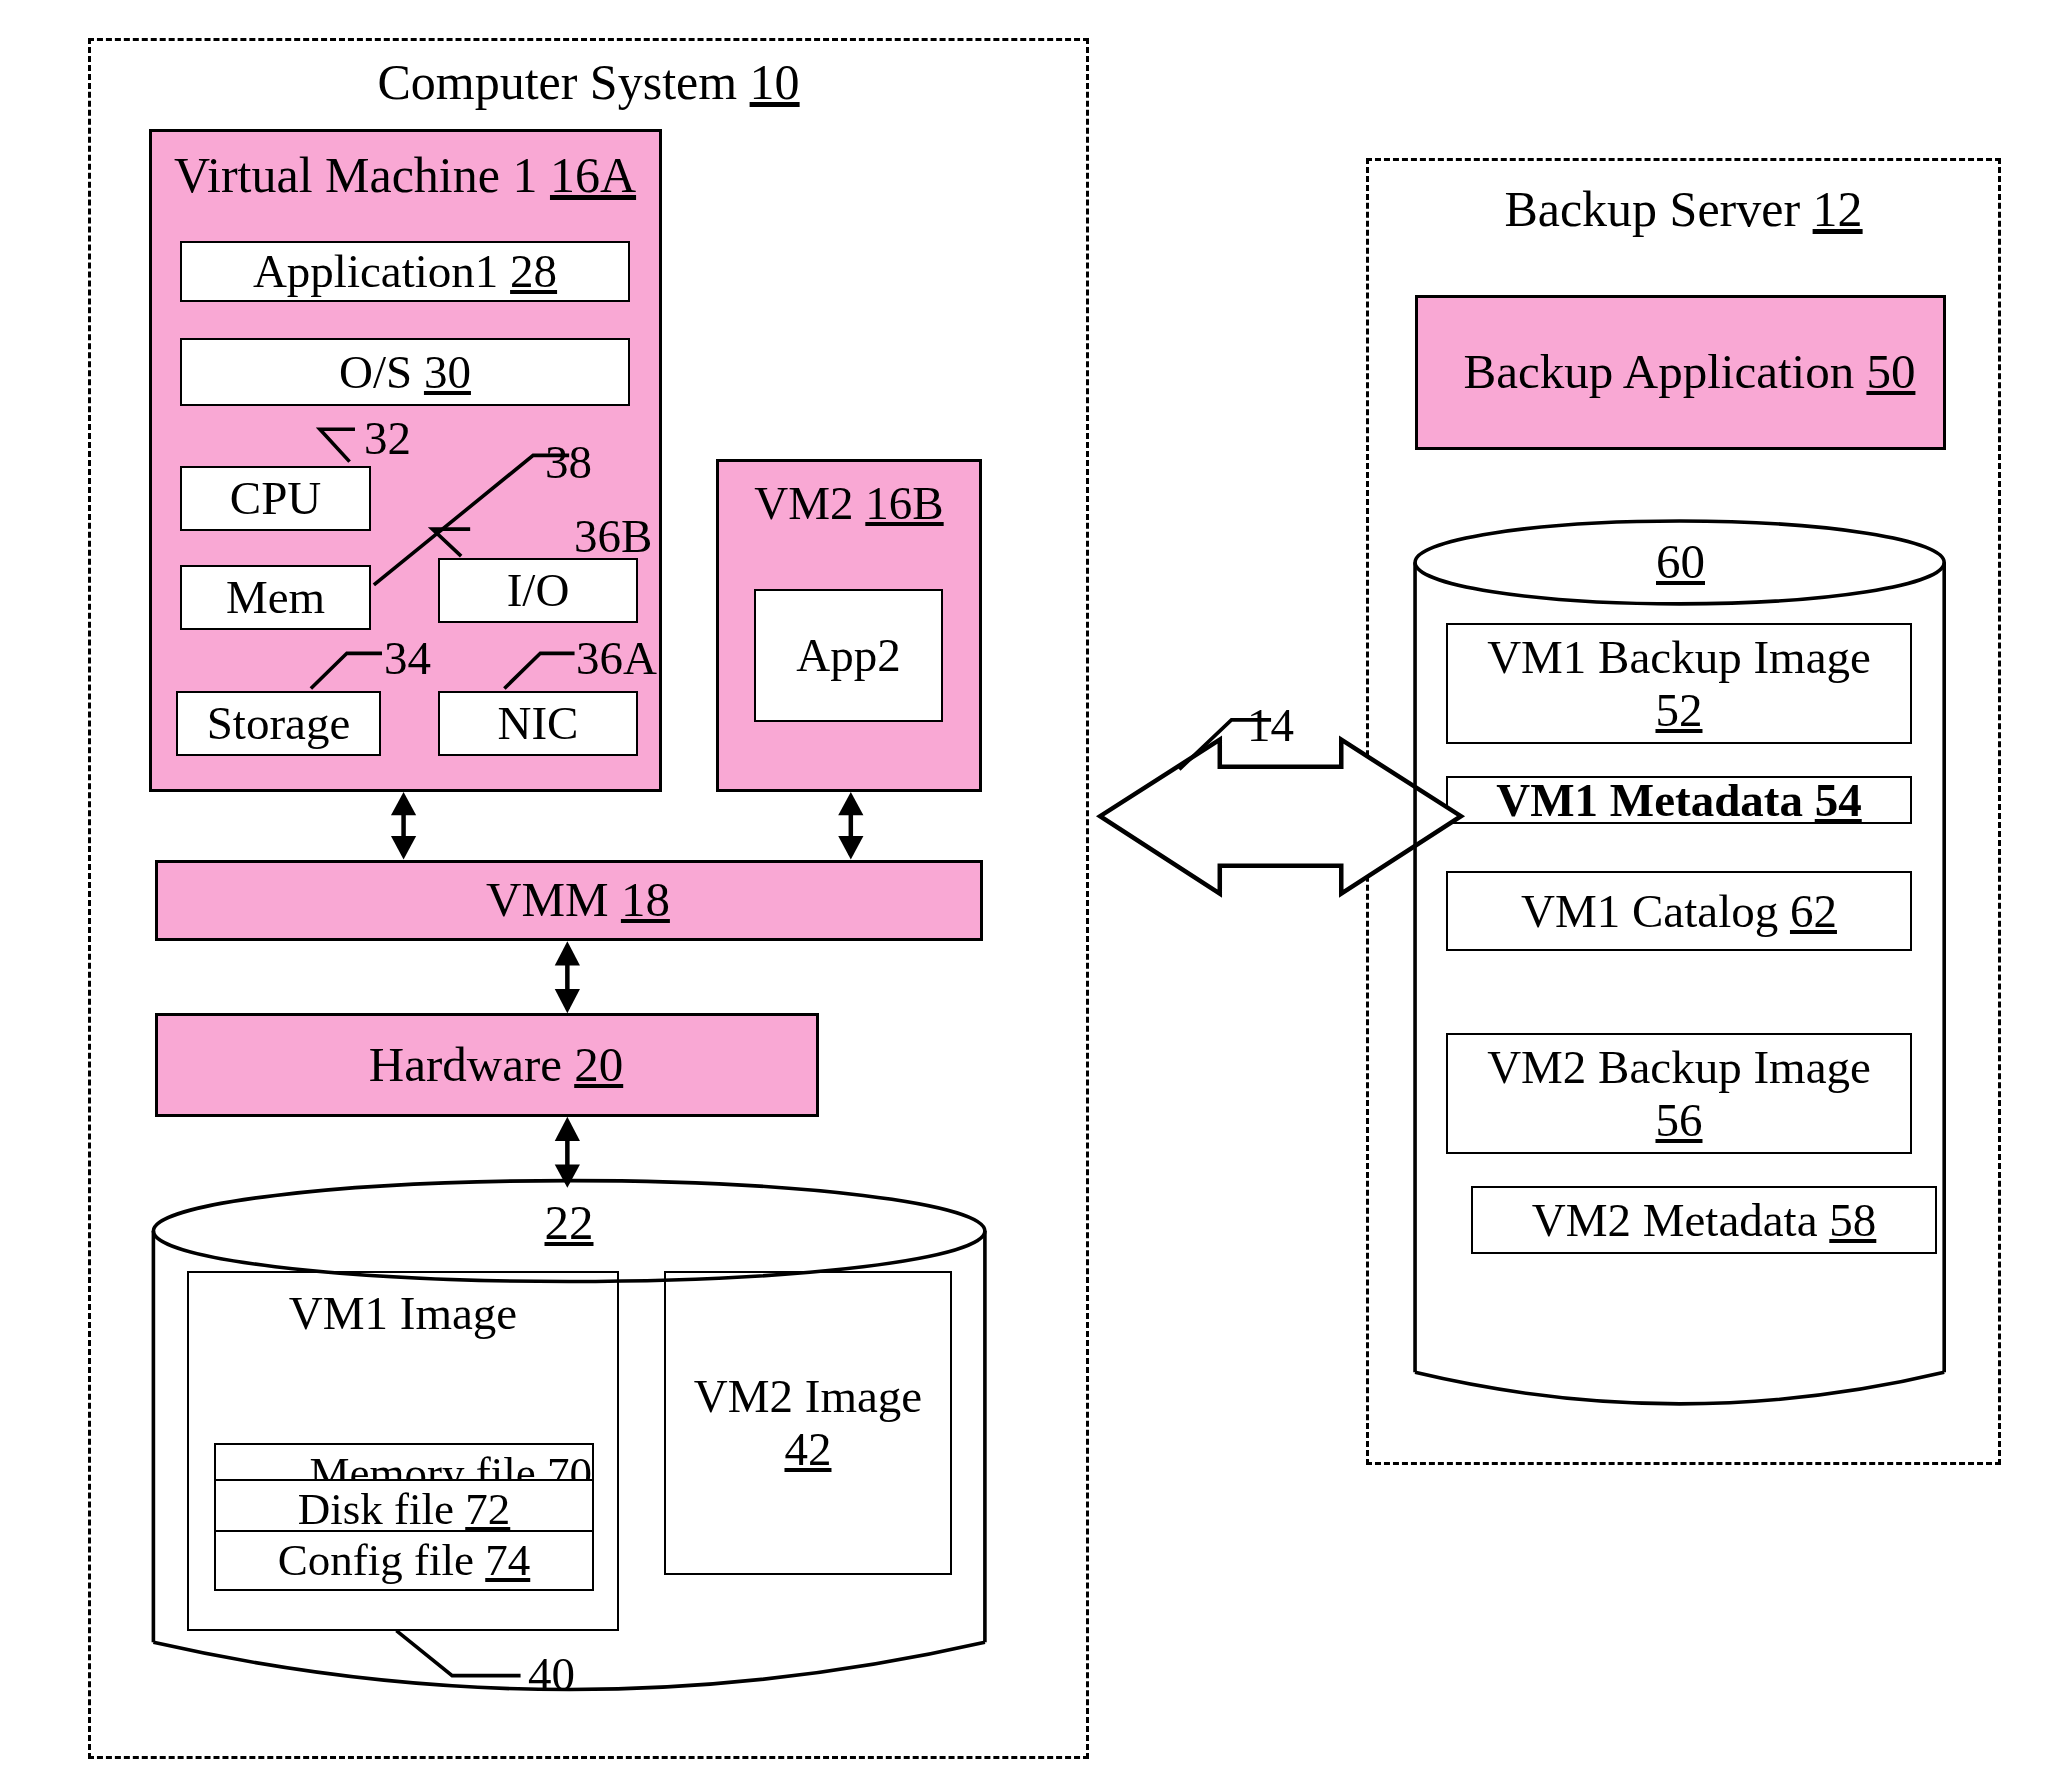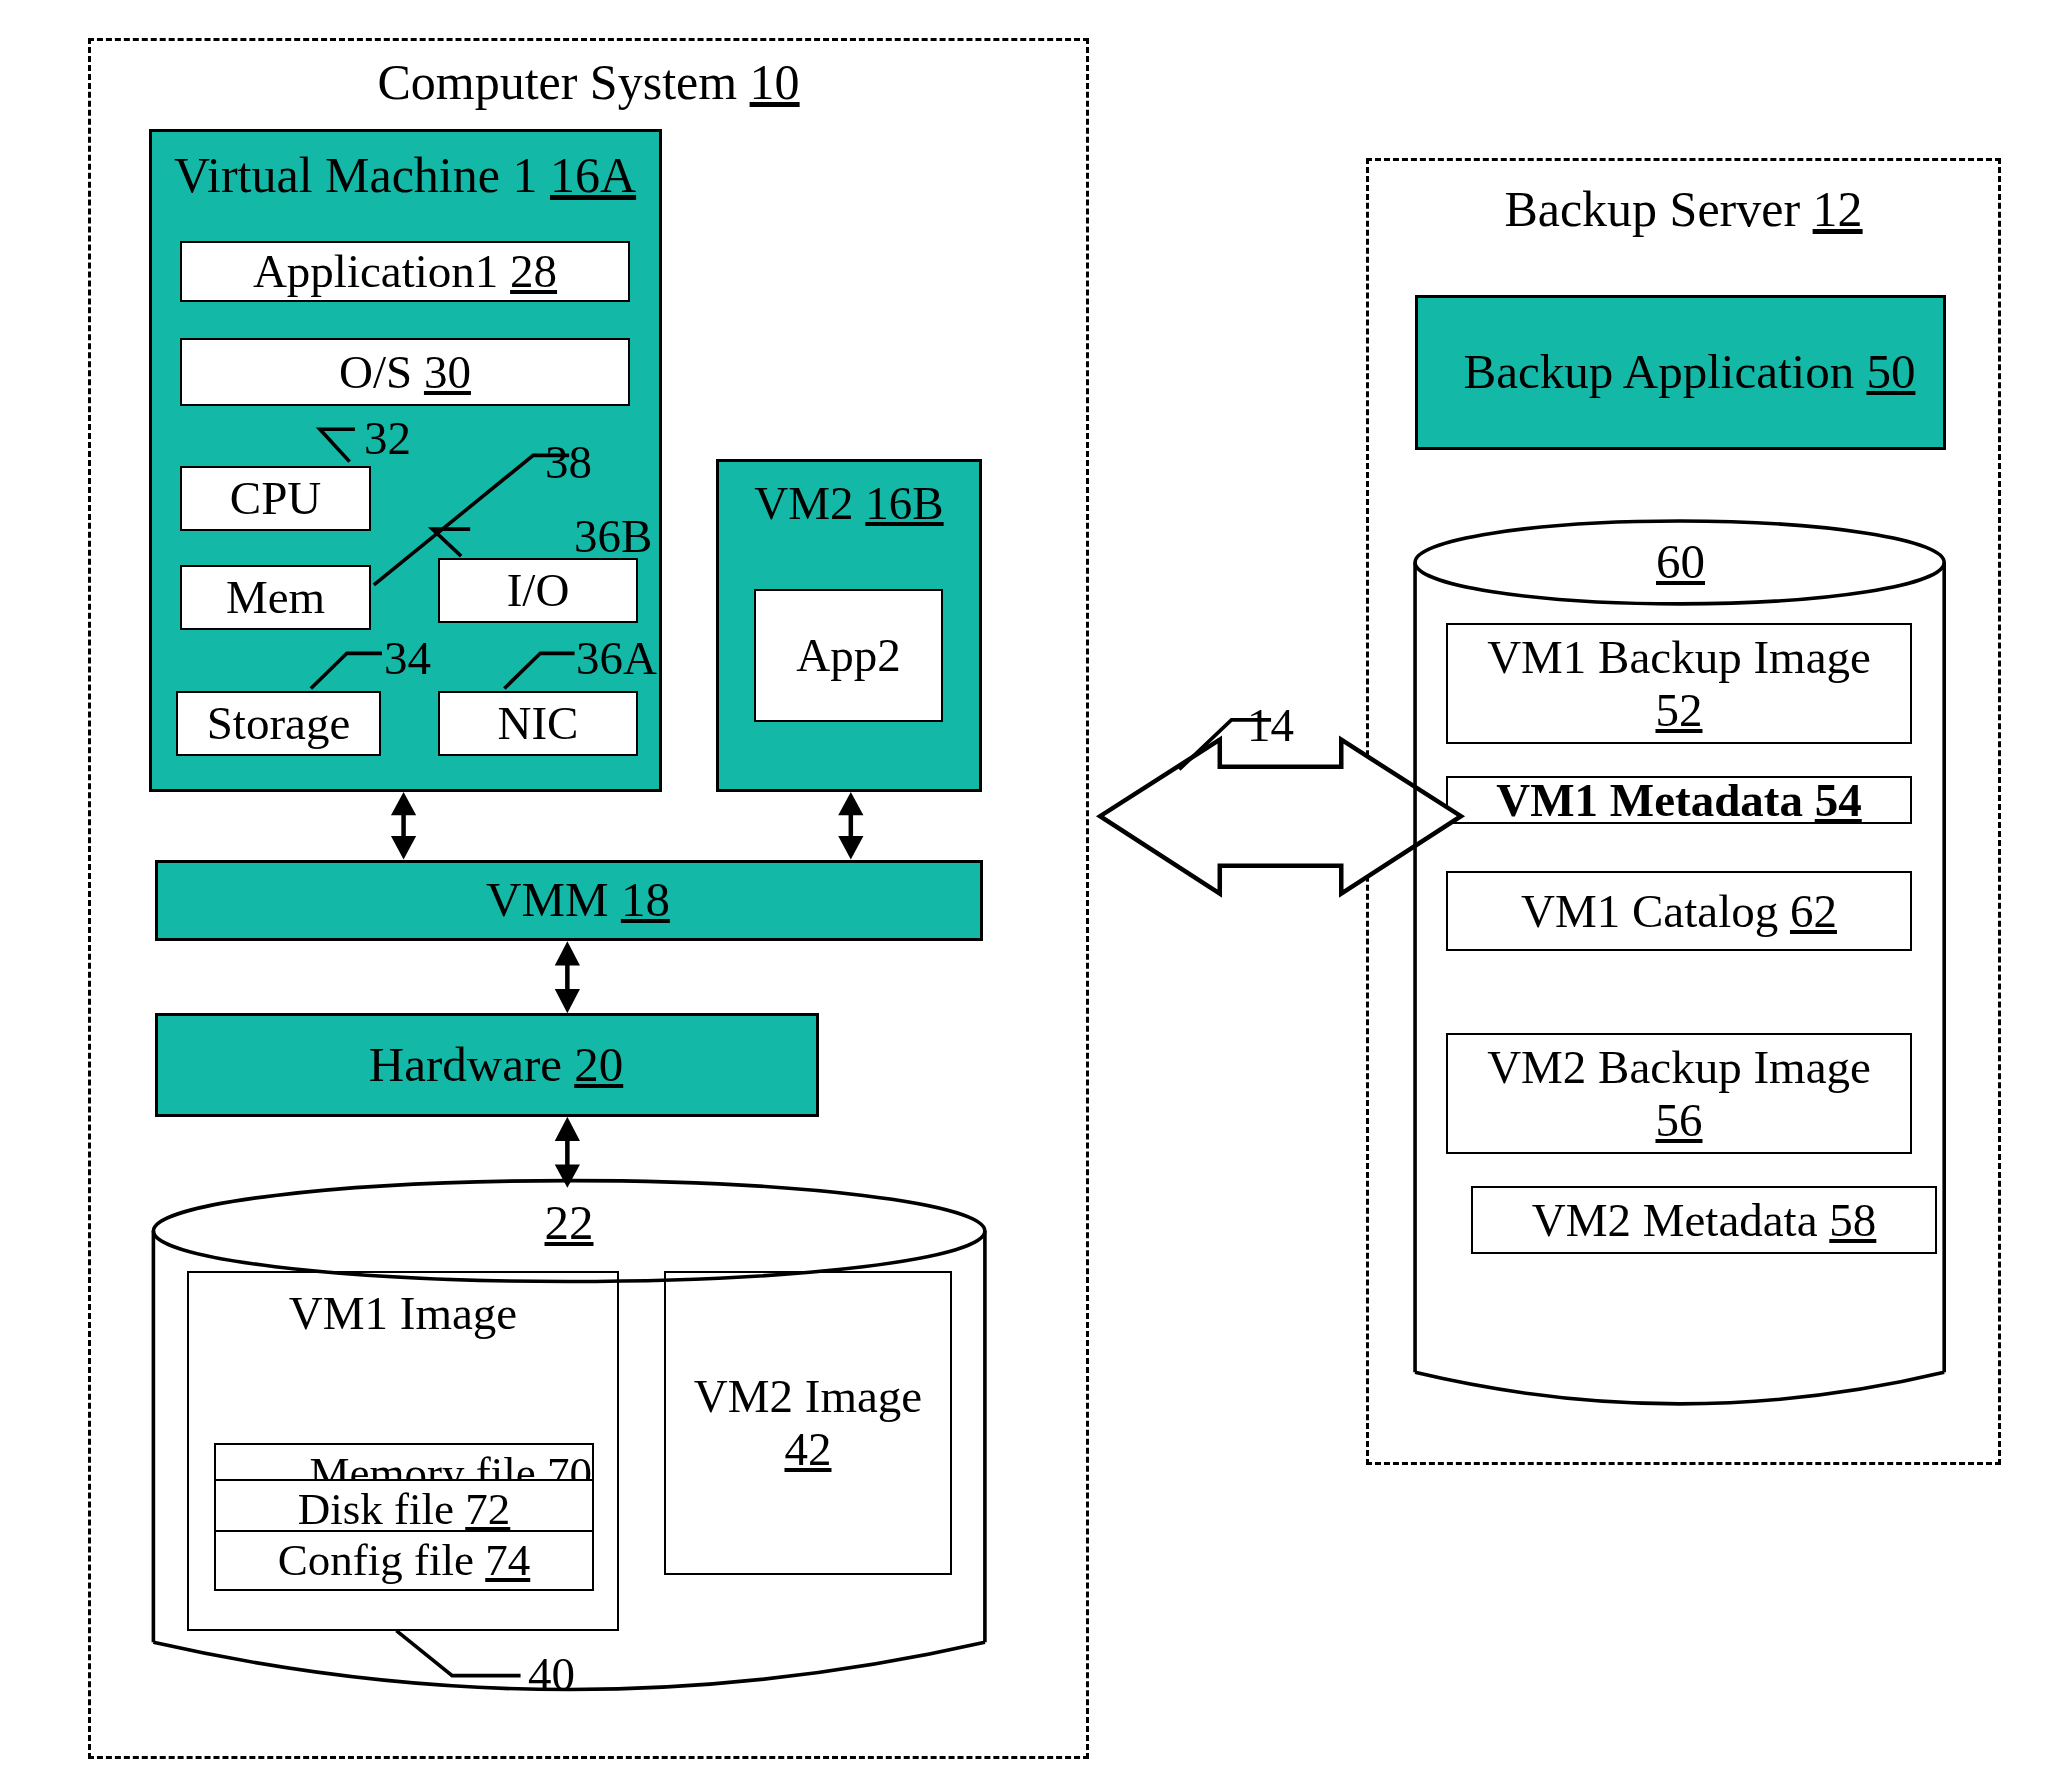--- a/index.html
+++ b/index.html
@@ -23,21 +23,21 @@
 
   
   .dashed-box {
     border: 3.6px dashed #000;
     background: transparent;
   }
 
   
   .box {
     border: 3.6px solid #000;
-    background: #14b8a6;
+    background: #f9a8d4;
     padding-left: 18px;
   }
   .box-thin {
     border: 2.7px solid #000;
     background: #fff;
   }
 
   .label {
     position: absolute;
     text-align: center;

